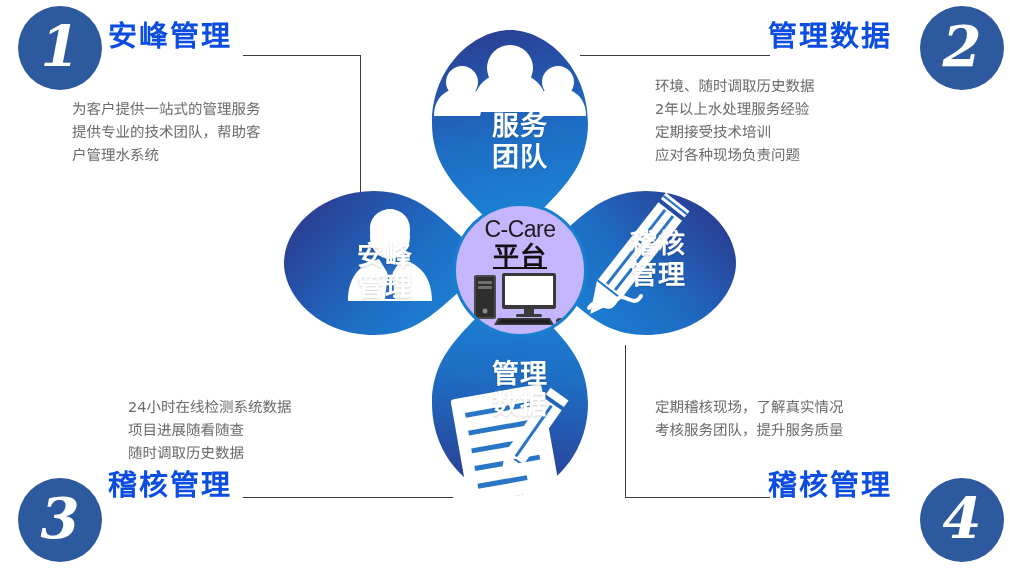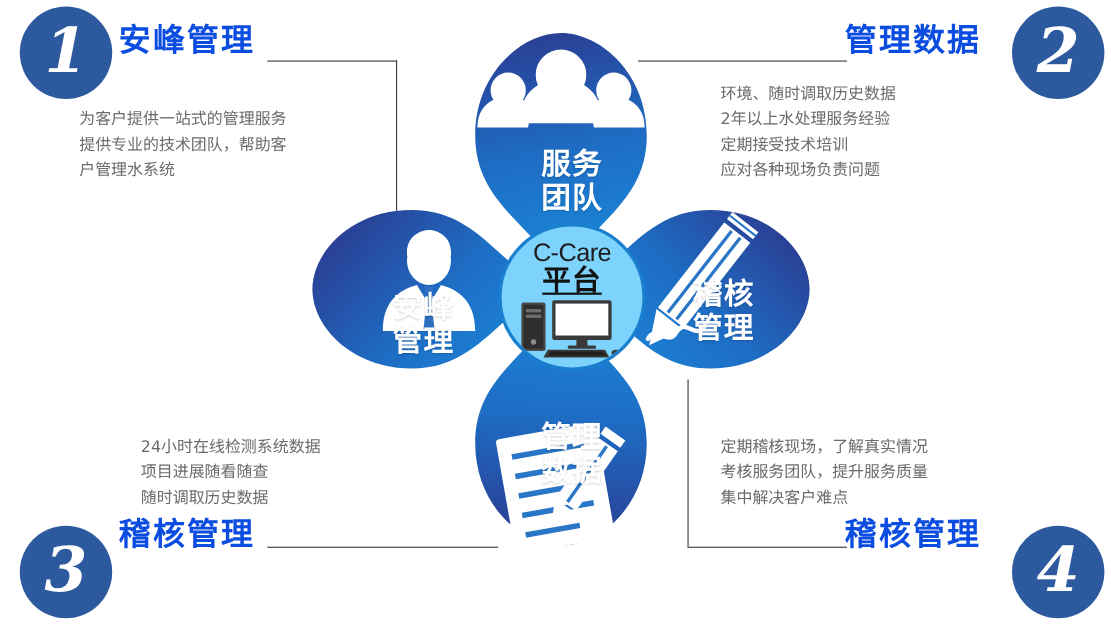--- a/index.html
+++ b/index.html
@@ -66,31 +66,30 @@
 
   
   #flower{position:absolute;left:255px;top:8px;width:510px;height:510px;}
   #flower svg{display:block;}
 
   .petal-label{
     position:absolute;color:#ffffff;font-weight:700;
     font-size:27px;line-height:31px;text-align:center;
     letter-spacing:1px;white-space:nowrap;
     text-shadow:0 1px 2px rgba(0,0,0,.18);
-    margin-top:24px;
   }
   #lab-top{left:480px;top:110px;width:80px;}
   #lab-bottom{left:480px;top:358px;width:80px;}
   #lab-left{left:345px;top:240px;width:80px;}
   #lab-right{left:618px;top:228px;width:80px;}
 
   
   #hub{
     position:absolute;left:453px;top:203px;width:134px;height:134px;
-    border-radius:50%;background:#7dd3fc;
+    border-radius:50%;background:#c4b5fd;
     border:3px solid #1b7fd0;
     box-sizing:border-box;
     display:flex;flex-direction:column;align-items:center;
     overflow:hidden;
   }
   #hub-title{
     font-size:23px;font-weight:400;color:#1d1d1d;
     margin-top:12px;line-height:1;letter-spacing:-0.5px;
     font-family:"Liberation Sans","DejaVu Sans",sans-serif;
   }
@@ -288,16 +287,15 @@
     <div>随时调取历史数据</div>
   </div>
 
   <div class="num-circle" id="num-4">
     <span>4</span>
   </div>
   <div class="sec-title" id="title-4">稽核管理</div>
   <div class="sec-body" id="body-4">
     <div>定期稽核现场，了解真实情况</div>
     <div>考核服务团队，提升服务质量</div>
-    <div>集中解决客户难点</div>
   </div>
 
 </div>
 
 </body></html>

